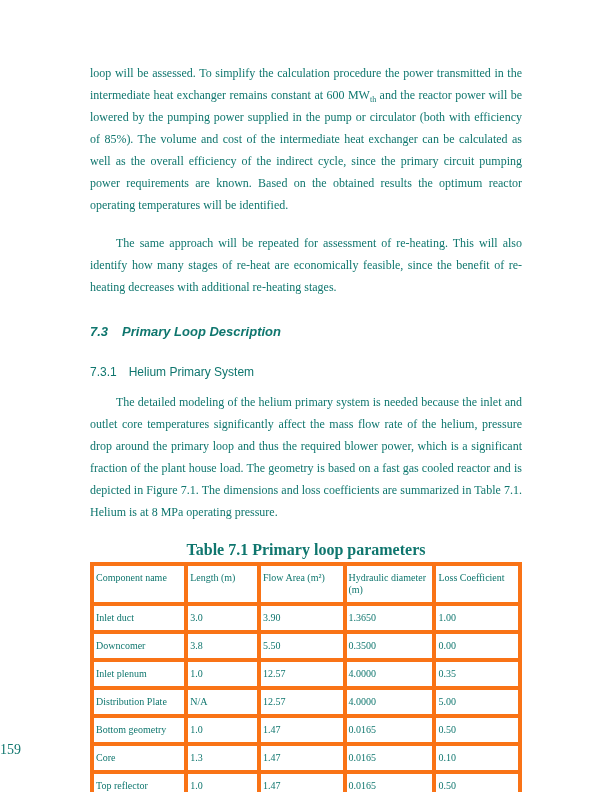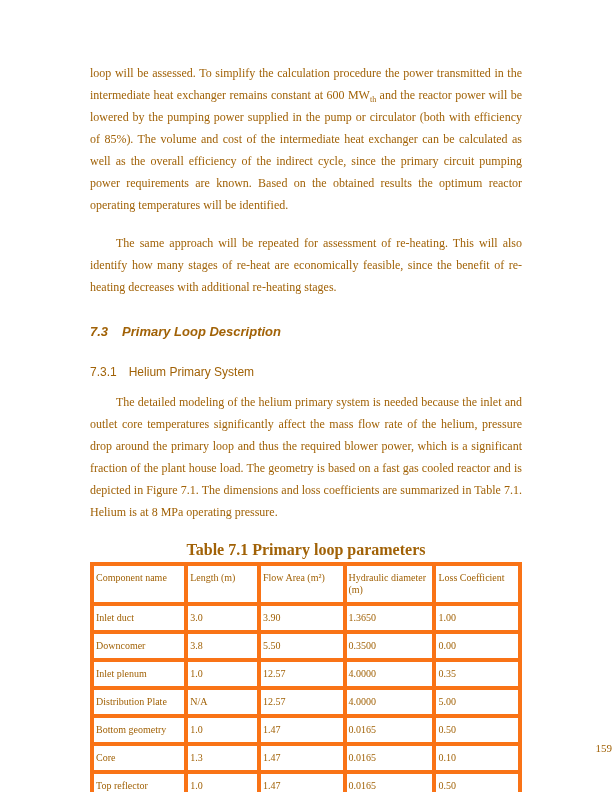--- a/index.html
+++ b/index.html
@@ -4,21 +4,21 @@
 <style>
   * { margin: 0; padding: 0; box-sizing: border-box; }
   html, body { background: #e8e8e8; }
   .page {
     width: 612px;
     height: 792px;
     background: #ffffff;
     position: relative;
     margin: 0 auto;
     font-family: "Liberation Serif", serif;
-    color: #a16207;
+    color: #0f766e;
     overflow: hidden;
   }
   .content {
     position: absolute;
     top: 62px;
     left: 90px;
     width: 432px;
   }
   p.body-text {
     font-size: 12px;
@@ -65,22 +65,22 @@
     padding: 6px 2px;
     line-height: 12px;
   }
   table.params th { height: 26px; }
   table.params td { height: 22px; }
   .page-number {
     position: absolute;
     top: 742px;
     left: 0;
     width: 100%;
-    text-align: right;
-    font-size: 11px;
+    text-align: left;
+    font-size: 14px;
   }
 </style>
 </head>
 <body>
 
 <div class="page">
   <div class="content">
 
     <p class="body-text"><span>loop will be assessed.  To simplify the calculation procedure the power transmitted in the intermediate heat exchanger remains constant at 600 MW</span><sub class="small-sub">th</sub><span> and the reactor power will be lowered by the pumping power supplied in the pump or circulator (both with efficiency of 85%).  The volume and cost of the intermediate heat exchanger can be calculated as well as the overall efficiency of the indirect cycle, since the primary circuit pumping power requirements are known.  Based on the obtained results the optimum reactor operating temperatures will be identified.</span></p>
 

